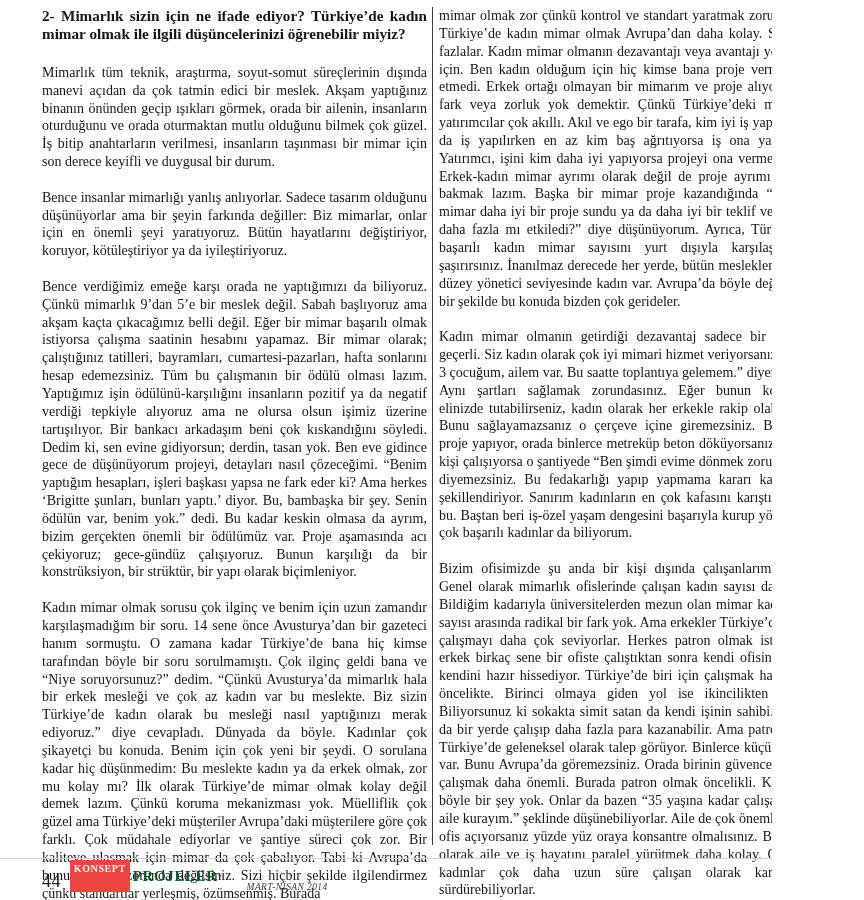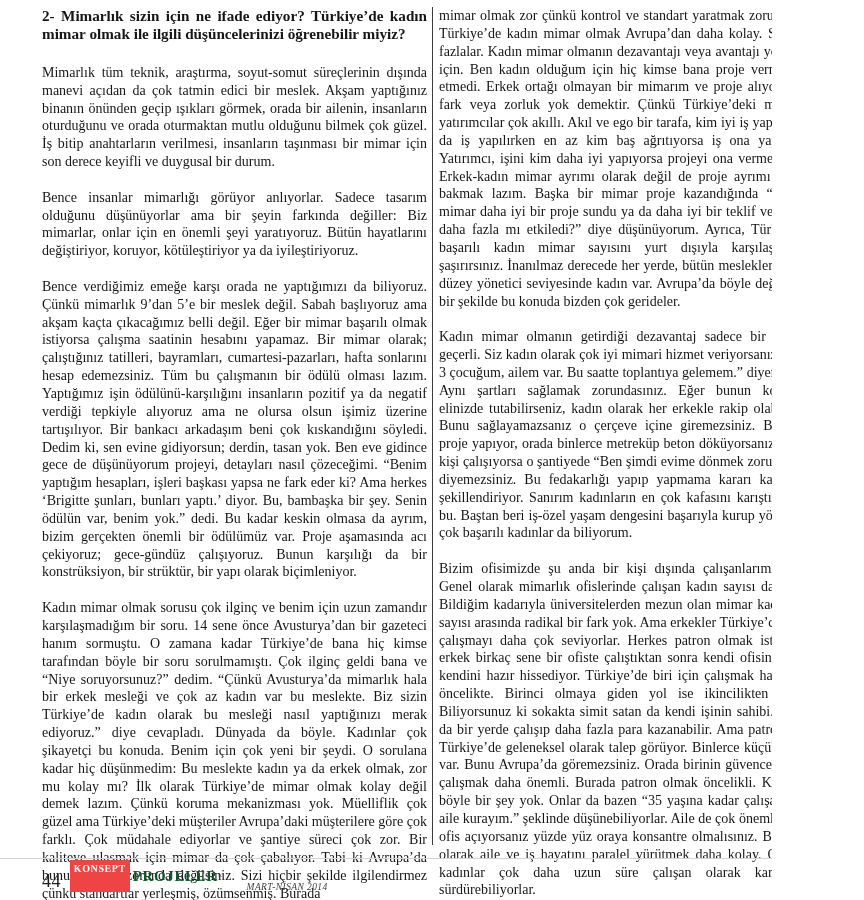--- a/index.html
+++ b/index.html
@@ -66,21 +66,21 @@
 </style>
 </head>
 <body>
 
 <div class="page">
 
   <div class="content">
     <div class="col">
       <h2 class="heading">2- Mimarlık sizin için ne ifade ediyor? Türkiye’de kadın mimar olmak ile ilgili düşüncelerinizi öğrenebilir miyiz?</h2>
       <p>Mimarlık tüm teknik, araştırma, soyut-somut süreçlerinin dışında manevi açıdan da çok tatmin edici bir meslek. Akşam yaptığınız binanın önünden geçip ışıkları görmek, orada bir ailenin, insanların oturduğunu ve orada oturmaktan mutlu olduğunu bilmek çok güzel. İş bitip anahtarların verilmesi, insanların taşınması bir mimar için son derece keyifli ve duygusal bir durum.</p>
-      <p>Bence insanlar mimarlığı görüyor anlıyorlar. Sadece tasarım olduğunu düşünüyorlar ama bir şeyin farkında değiller: Biz mimarlar, onlar için en önemli şeyi yaratıyoruz. Bütün hayatlarını değiştiriyor, koruyor, kötüleştiriyor ya da iyileştiriyoruz.</p>
+      <p>Bence insanlar mimarlığı yanlış anlıyorlar. Sadece tasarım olduğunu düşünüyorlar ama bir şeyin farkında değiller: Biz mimarlar, onlar için en önemli şeyi yaratıyoruz. Bütün hayatlarını değiştiriyor, koruyor, kötüleştiriyor ya da iyileştiriyoruz.</p>
       <p>Bence verdiğimiz emeğe karşı orada ne yaptığımızı da biliyoruz. Çünkü mimarlık 9’dan 5’e bir meslek değil. Sabah başlıyoruz ama akşam kaçta çıkacağımız belli değil. Eğer bir mimar başarılı olmak istiyorsa çalışma saatinin hesabını yapamaz. Bir mimar olarak; çalıştığınız tatilleri, bayramları, cumartesi-pazarları, hafta sonlarını hesap edemezsiniz. Tüm bu çalışmanın bir ödülü olması lazım. Yaptığımız işin ödülünü-karşılığını insanların pozitif ya da negatif verdiği tepkiyle alıyoruz ama ne olursa olsun işimiz üzerine tartışılıyor. Bir bankacı arkadaşım beni çok kıskandığını söyledi. Dedim ki, sen evine gidiyorsun; derdin, tasan yok. Ben eve gidince gece de düşünüyorum projeyi, detayları nasıl çözeceğimi. “Benim yaptığım hesapları, işleri başkası yapsa ne fark eder ki? Ama herkes ‘Brigitte şunları, bunları yaptı.’ diyor. Bu, bambaşka bir şey. Senin ödülün var, benim yok.” dedi. Bu kadar keskin olmasa da ayrım, bizim gerçekten önemli bir ödülümüz var. Proje aşamasında acı çekiyoruz; gece-gündüz çalışıyoruz. Bunun karşılığı da bir konstrüksiyon, bir strüktür, bir yapı olarak biçimleniyor.</p>
       <p>Kadın mimar olmak sorusu çok ilginç ve benim için uzun zamandır karşılaşmadığım bir soru. 14 sene önce Avusturya’dan bir gazeteci hanım sormuştu. O zamana kadar Türkiye’de bana hiç kimse tarafından böyle bir soru sorulmamıştı. Çok ilginç geldi bana ve “Niye soruyorsunuz?” dedim. “Çünkü Avusturya’da mimarlık hala bir erkek mesleği ve çok az kadın var bu meslekte. Biz sizin Türkiye’de kadın olarak bu mesleği nasıl yaptığınızı merak ediyoruz.” diye cevapladı. Dünyada da böyle. Kadınlar çok şikayetçi bu konuda. Benim için çok yeni bir şeydi. O sorulana kadar hiç düşünmedim: Bu meslekte kadın ya da erkek olmak, zor mu kolay mı? İlk olarak Türkiye’de mimar olmak kolay değil demek lazım. Çünkü koruma mekanizması yok. Müelliflik çok güzel ama Türkiye’deki müşteriler Avrupa’daki müşterilere göre çok farklı. Çok müdahale ediyorlar ve şantiye süreci çok zor. Bir kaliteye ulaşmak için mimar da çok çabalıyor. Tabi ki Avrupa’da bunu yapmak zorunda değilsiniz. Sizi hiçbir şekilde ilgilendirmez çünkü standartlar yerleşmiş, özümsenmiş. Burada</p>
     </div>
     <div class="col">
       <p>mimar olmak zor çünkü kontrol ve standart yaratmak zorundasınız. Türkiye’de kadın mimar olmak Avrupa’dan daha kolay. Sayıca da fazlalar. Kadın mimar olmanın dezavantajı veya avantajı yok benim için. Ben kadın olduğum için hiç kimse bana proje vermemezlik etmedi. Erkek ortağı olmayan bir mimarım ve proje alıyorsam bir fark veya zorluk yok demektir. Çünkü Türkiye’deki müşteriler, yatırımcılar çok akıllı. Akıl ve ego bir tarafa, kim iyi iş yapıyorsa ya da iş yapılırken en az kim baş ağrıtıyorsa iş ona yaptırılıyor. Yatırımcı, işini kim daha iyi yapıyorsa projeyi ona vermek istiyor. Erkek-kadın mimar ayrımı olarak değil de proje ayrımı şeklinde bakmak lazım. Başka bir mimar proje kazandığında “Acaba o mimar daha iyi bir proje sundu ya da daha iyi bir teklif verdi ya da daha fazla mı etkiledi?” diye düşünüyorum. Ayrıca, Türkiye’deki başarılı kadın mimar sayısını yurt dışıyla karşılaştırırsanız şaşırırsınız. İnanılmaz derecede her yerde, bütün mesleklerde ve üst düzey yönetici seviyesinde kadın var. Avrupa’da böyle değil. İlginç bir şekilde bu konuda bizden çok gerideler.</p>
       <p>Kadın mimar olmanın getirdiği dezavantaj sadece bir durumda geçerli. Siz kadın olarak çok iyi mimari hizmet veriyorsanız “Benim 3 çocuğum, ailem var. Bu saatte toplantıya gelemem.” diyemezsiniz. Aynı şartları sağlamak zorundasınız. Eğer bunun kontrolünü elinizde tutabilirseniz, kadın olarak her erkekle rakip olabilirsiniz. Bunu sağlayamazsanız o çerçeve içine giremezsiniz. Büyük bir proje yapıyor, orada binlerce metreküp beton döküyorsanız ve 1000 kişi çalışıyorsa o şantiyede “Ben şimdi evime dönmek zorundayım.” diyemezsiniz. Bu fedakarlığı yapıp yapmama kararı kariyerinizi şekillendiriyor. Sanırım kadınların en çok kafasını karıştıran karar bu. Baştan beri iş-özel yaşam dengesini başarıyla kurup yönetebilen çok başarılı kadınlar da biliyorum.</p>
       <p>Bizim ofisimizde şu anda bir kişi dışında çalışanlarımız kadın. Genel olarak mimarlık ofislerinde çalışan kadın sayısı daha fazla. Bildiğim kadarıyla üniversitelerden mezun olan mimar kadın-erkek sayısı arasında radikal bir fark yok. Ama erkekler Türkiye’de serbest çalışmayı daha çok seviyorlar. Herkes patron olmak istiyor. Bir erkek birkaç sene bir ofiste çalıştıktan sonra kendi ofisini açmaya kendini hazır hissediyor. Türkiye’de biri için çalışmak hala ikincil öncelikte. Birinci olmaya giden yol ise ikincilikten geçiyor. Biliyorsunuz ki sokakta simit satan da kendi işinin sahibi. O adam da bir yerde çalışıp daha fazla para kazanabilir. Ama patron olmak Türkiye’de geleneksel olarak talep görüyor. Binlerce küçük dükkan var. Bunu Avrupa’da göremezsiniz. Orada birinin güvencesi altında çalışmak daha önemli. Burada patron olmak öncelikli. Kadınlarda böyle bir şey yok. Onlar da bazen “35 yaşına kadar çalışayım. Bir aile kurayım.” şeklinde düşünebiliyorlar. Aile de çok önemli ama bir ofis açıyorsanız yüzde yüz oraya konsantre olmalısınız. Bir çalışan olarak aile ve iş hayatını paralel yürütmek daha kolay. O yüzden kadınlar çok daha uzun süre çalışan olarak kariyerlerini sürdürebiliyorlar.</p>
     </div>
   </div>
 

